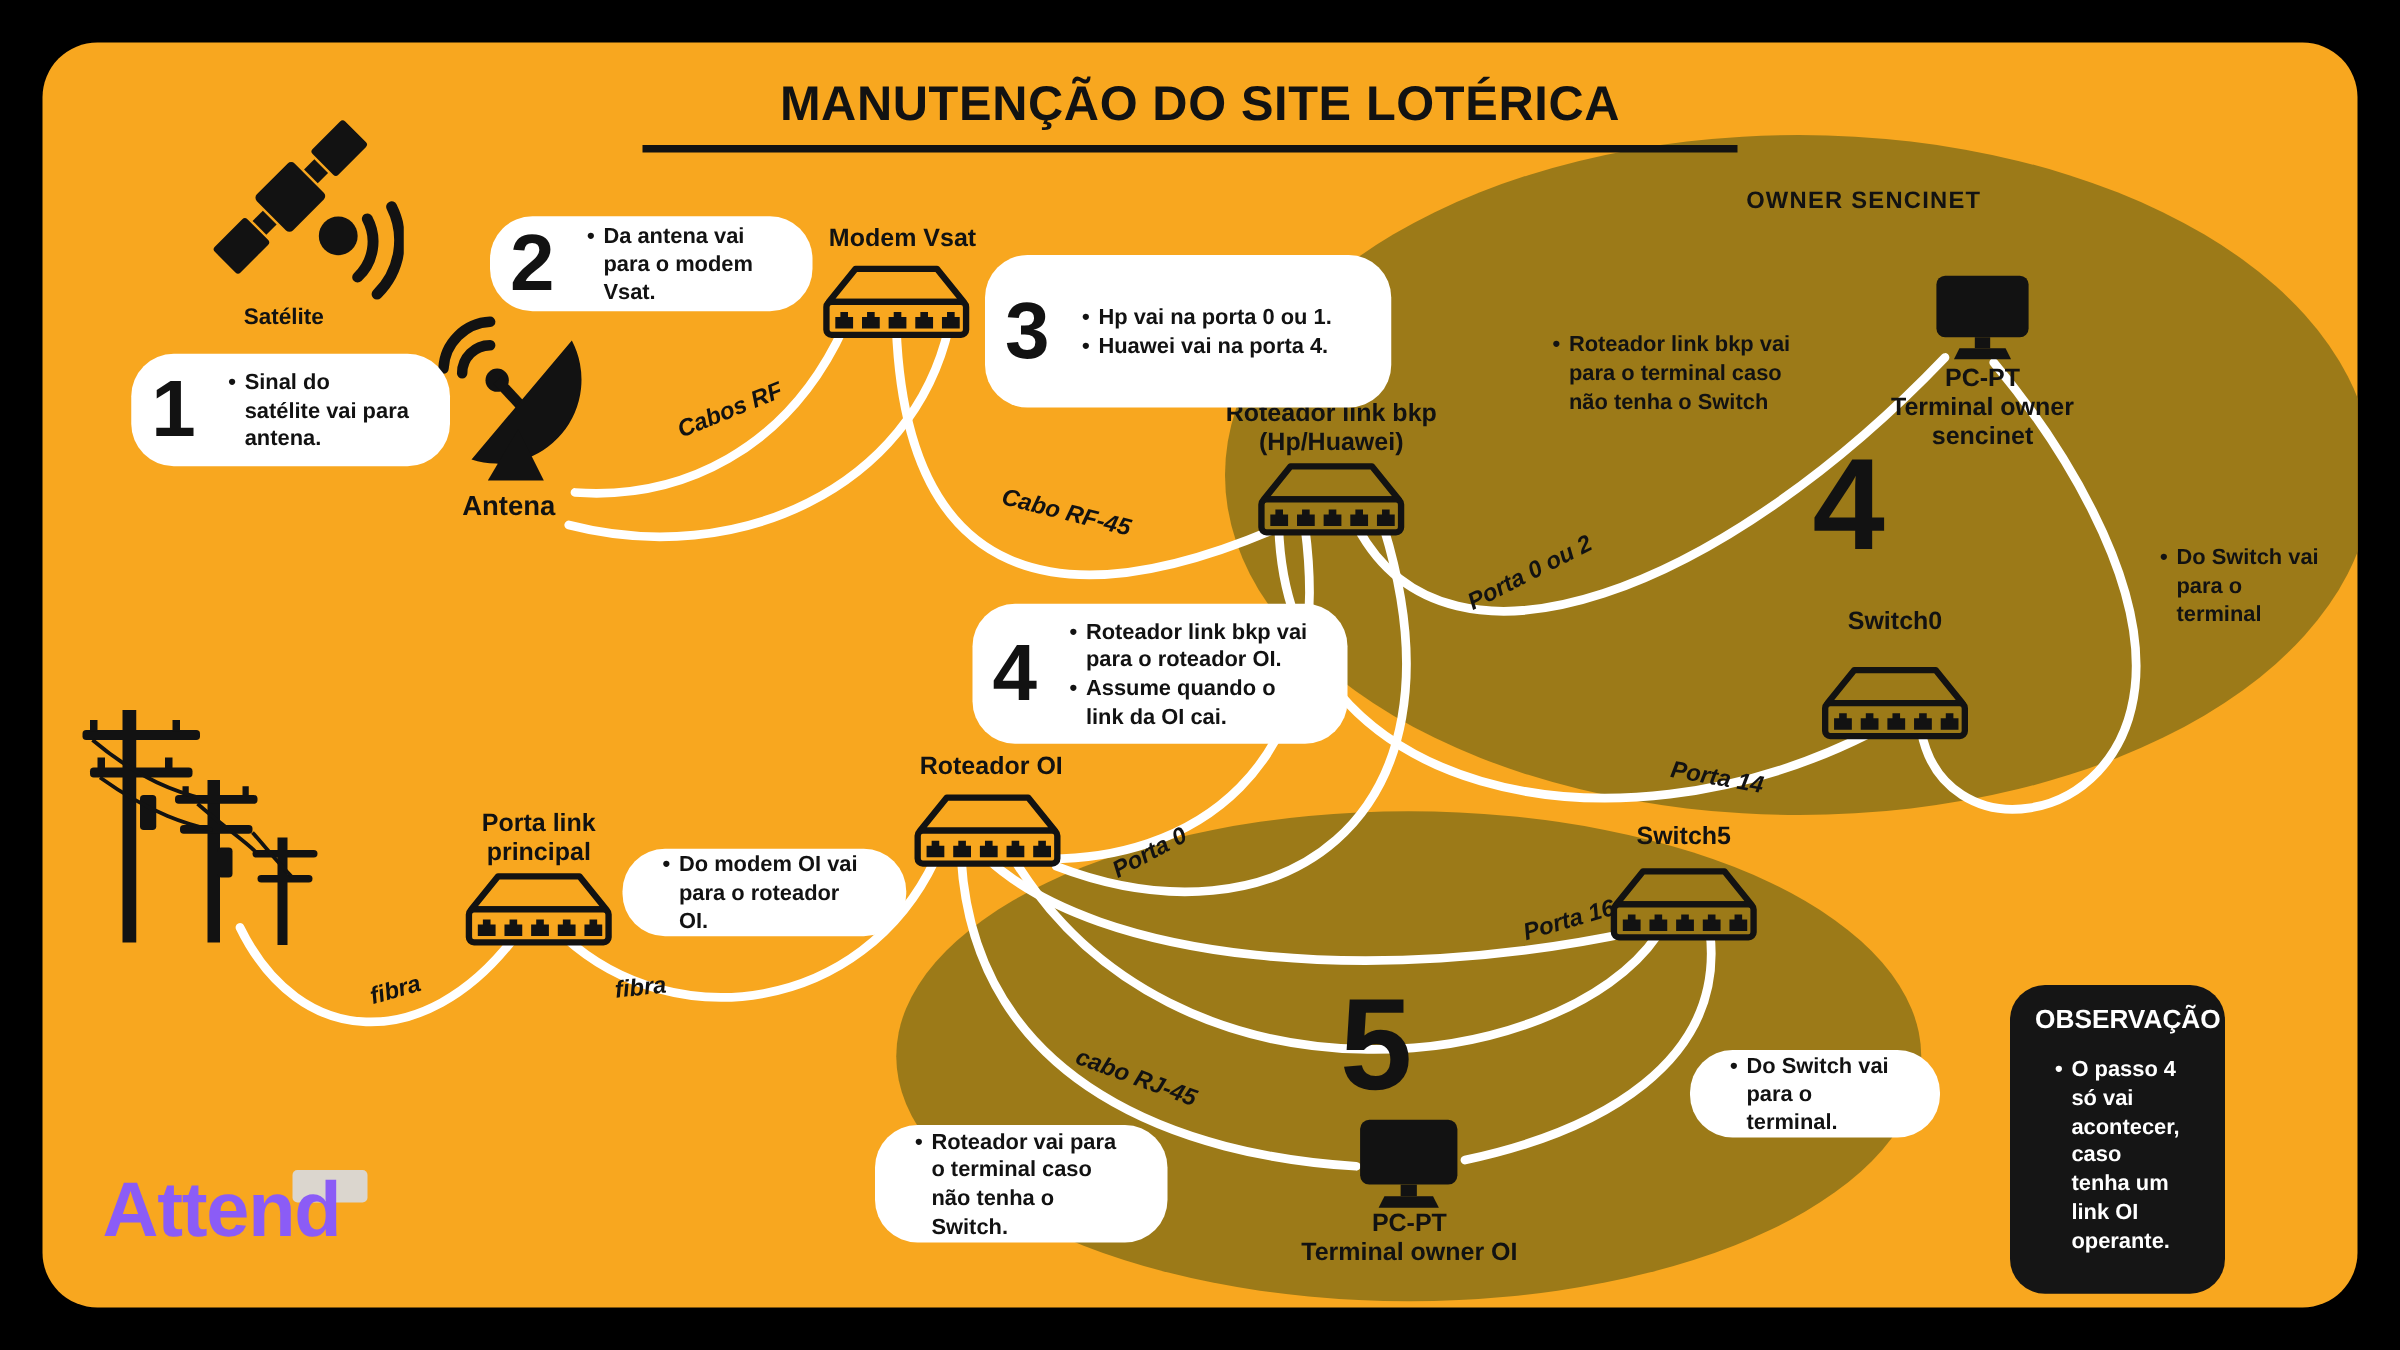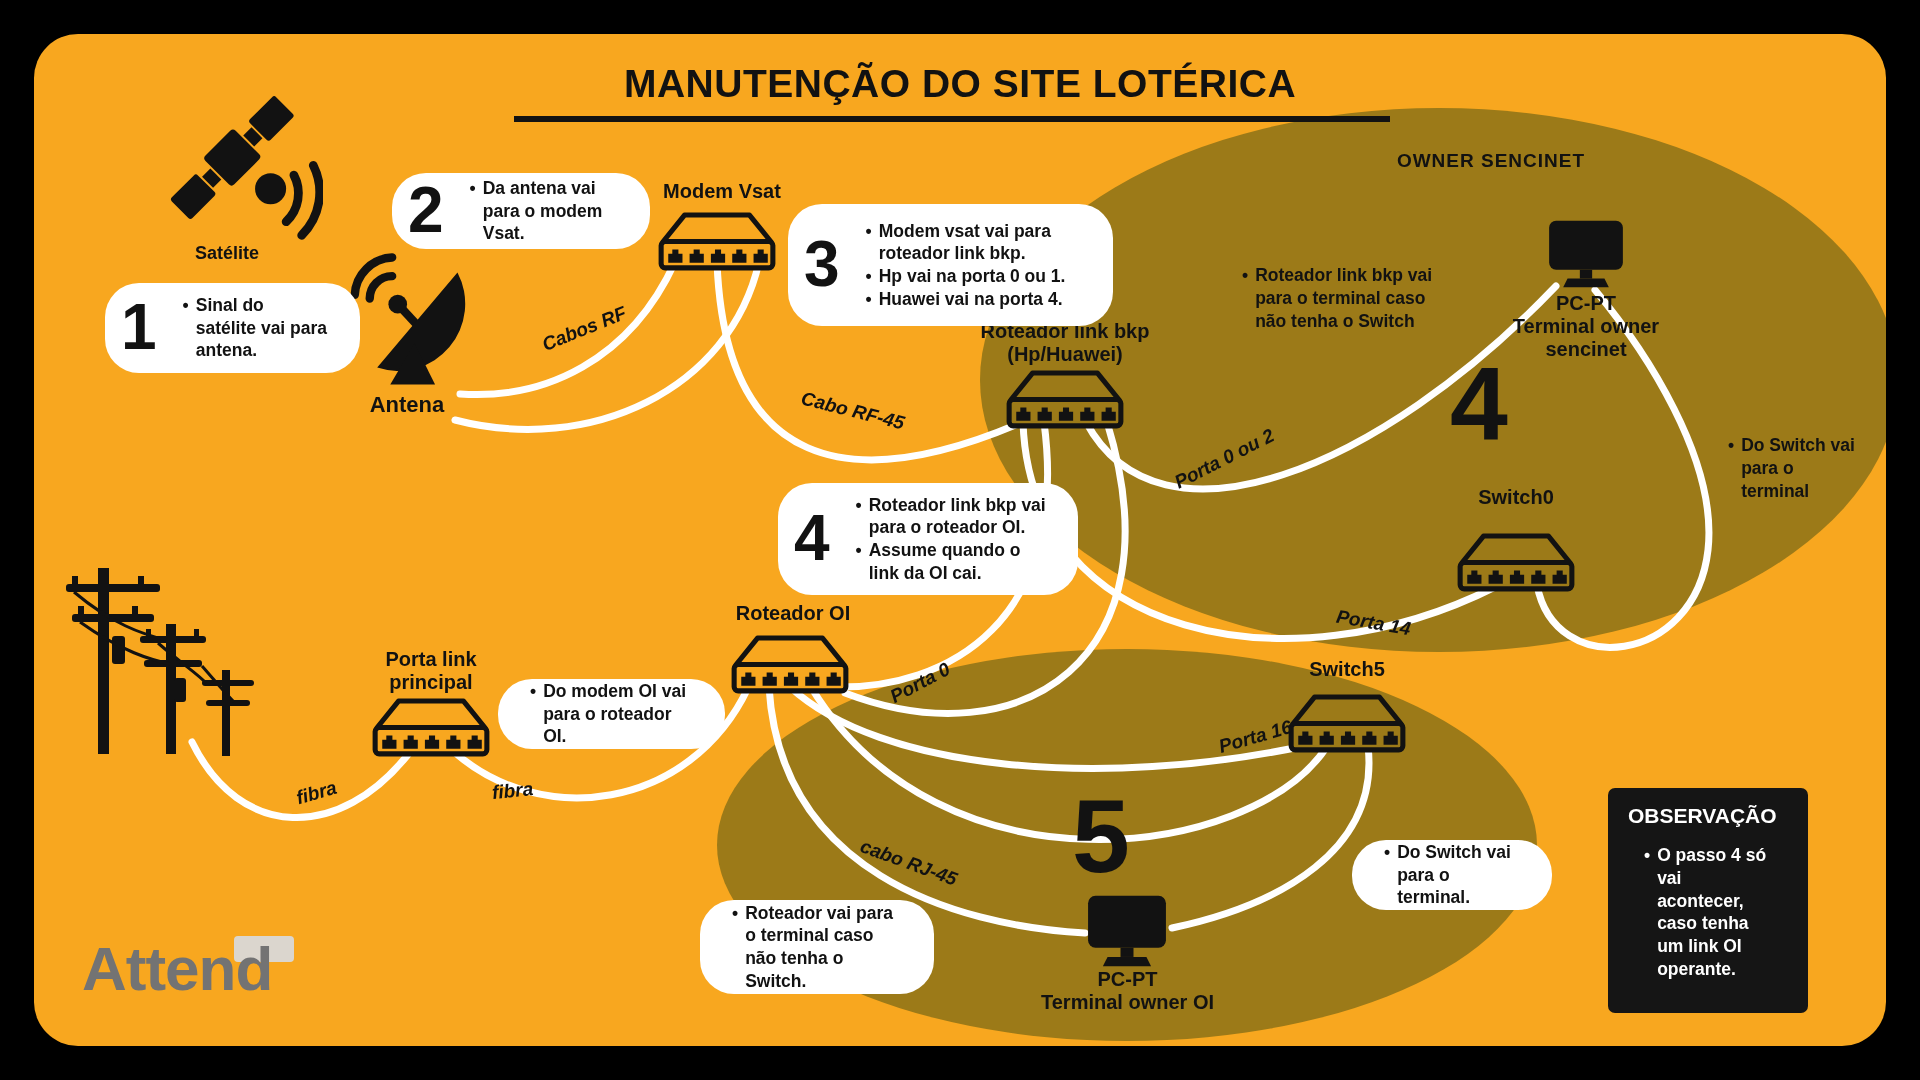--- a/index.html
+++ b/index.html
@@ -22,26 +22,26 @@
   .blist li::before{content:"\2022";flex:0 0 auto;}
   .zone-note{position:absolute;z-index:3;}
   .netdev{position:absolute;width:122px;height:65px;z-index:3;}
   .monitor{position:absolute;z-index:3;}
   .devbg{stroke:#121212;stroke-width:5;stroke-linejoin:round;}
   .on-yellow .devbg{fill:#F8A71F;}
   .on-olive .devbg{fill:#9C7A18;}
   .ports path{fill:#121212;}
   .cables{position:absolute;left:0;top:0;width:1920px;height:1080px;z-index:2;}
   .cables path{fill:none;stroke:#FFFFFF;stroke-width:7;stroke-linecap:round;}
-  .note-box{position:absolute;left:1608px;top:788px;width:200px;background:#151515;color:#fff;border-radius:7px;padding:16px 20px;box-sizing:border-box;z-index:4;}
+  .note-box{position:absolute;left:1608px;top:788px;width:172px;background:#151515;color:#fff;border-radius:28px;padding:16px 20px;box-sizing:border-box;z-index:4;}
   .note-box .note-title{font-size:21px;font-weight:bold;margin-bottom:6px;}
   .note-box .blist{color:#fff;}
   .logo{position:absolute;left:82px;top:938px;z-index:4;}
   .logo .tab{position:absolute;left:152px;top:-2px;width:60px;height:26px;background:#DBD6CE;border-radius:4px;}
-  .logo .word{position:relative;font-size:62px;font-weight:bold;letter-spacing:-1px;line-height:1;color:#737373;}
+  .logo .word{position:relative;font-size:62px;font-weight:bold;letter-spacing:-1px;line-height:1;color:#8b5cf6;}
 </style>
 </head>
 <body>
 
 <div class="stage">
   <div class="bg">
     <div class="layer">
       <div class="zone-ellipse" style="left:980px;top:108px;width:918px;height:544px;"></div>
       <div class="zone-ellipse" style="left:717px;top:649px;width:820px;height:392px;"></div>
       <svg class="cables" viewBox="0 0 1920 1080">
@@ -244,21 +244,20 @@
   </div>
   <div class="bubble" style="left:392px;top:173px;width:258px;height:76px;">
     <div class="num">2</div>
     <ul class="blist">
         <li>Da antena vai para o modem Vsat.</li>
       </ul>
   </div>
   <div class="bubble" style="left:788px;top:204px;width:325px;height:122px;">
     <div class="num">3</div>
     <ul class="blist">
-      <li>Modem vsat vai para roteador link bkp.</li>
       <li>Hp vai na porta 0 ou 1.</li>
       <li>Huawei vai na porta 4.</li>
     </ul>
   </div>
   <div class="bubble" style="left:778px;top:483px;width:300px;height:112px;">
     <div class="num">4</div>
     <ul class="blist">
       <li>Roteador link bkp vai para o roteador OI.</li>
       <li>Assume quando o link da OI cai.</li>
     </ul>

